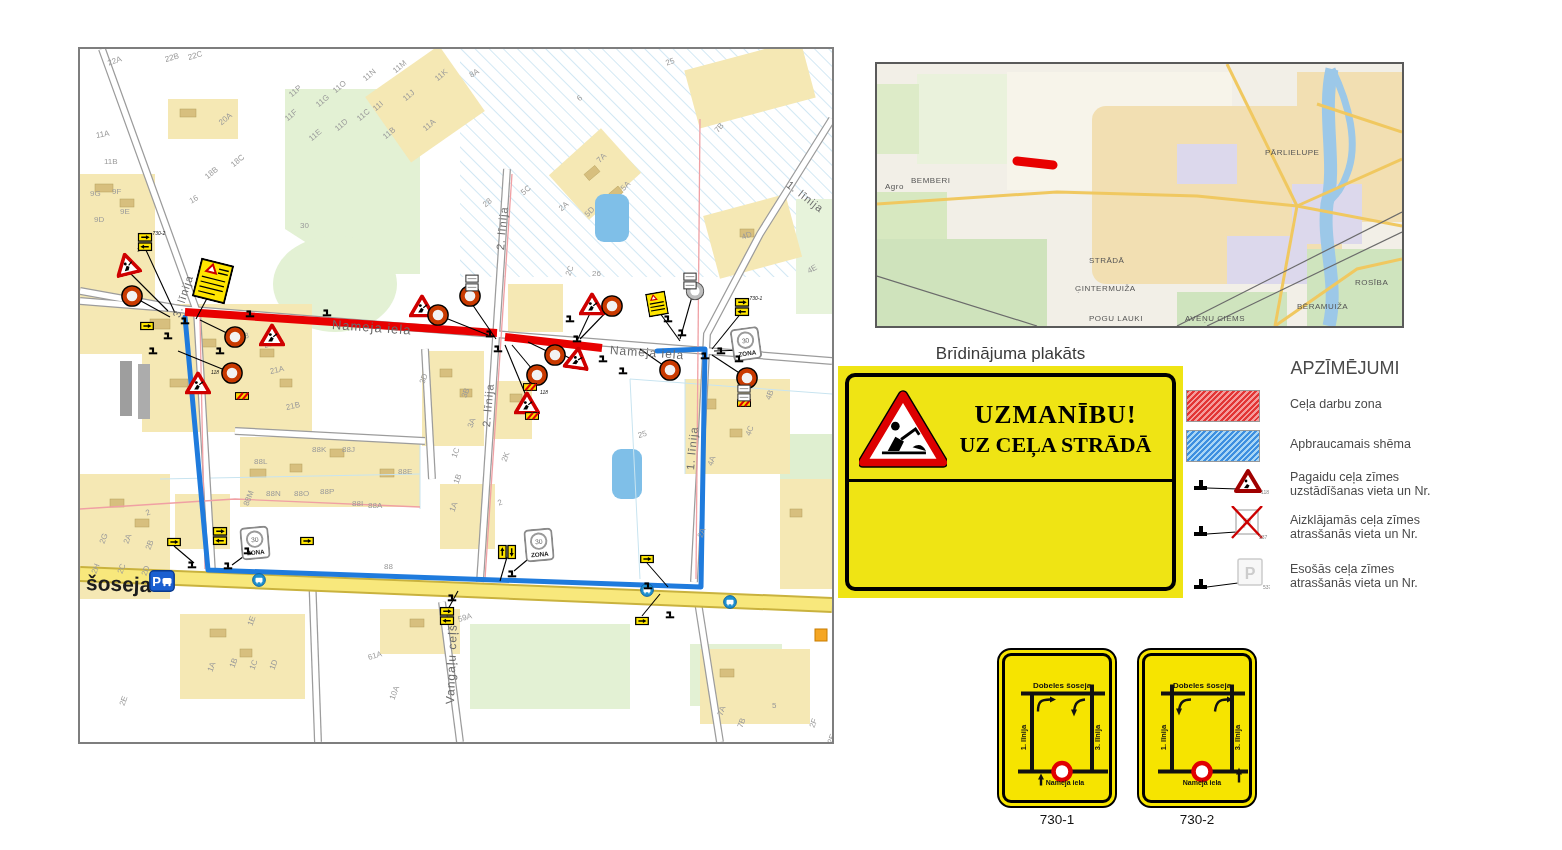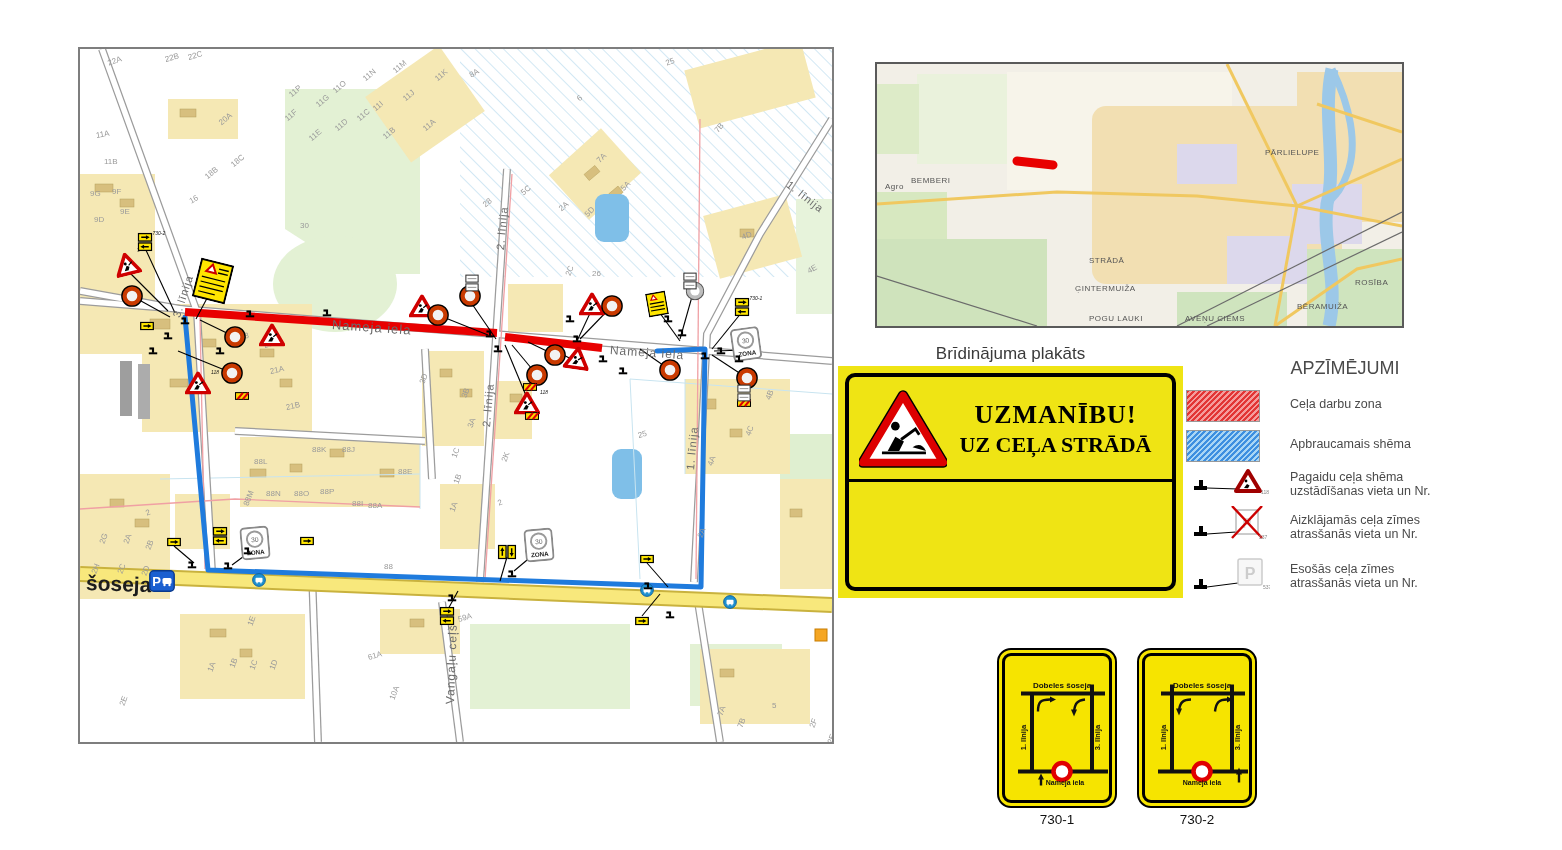--- a/index.html
+++ b/index.html
@@ -763,21 +763,21 @@
       <rect x="2" y="19" width="13" height="4" fill="#000"></rect>
         <rect x="7" y="13" width="4" height="7" fill="#000"></rect>
       <line x1="15" y1="21" x2="46" y2="22" stroke="#000" stroke-width="1"></line>
       <path d="M56 4 L68 24 L44 24 Z" fill="#fff" stroke="#a00000" stroke-width="4" stroke-linejoin="round"></path>
       <circle cx="54" cy="14" r="1.4" fill="#000"></circle>
         <path d="M52 21 l3 -4 2.5 1.5 -1.5 2.8 z" fill="#000"></path>
       <text x="69" y="27" font-size="5" fill="#888">118</text>
     </svg>
   </div>
   <div class="legend-label" style="left:1290px;top:470px;">
-    <div>Pagaidu ceļa shēma</div>
+    <div>Pagaidu ceļa zīmes</div>
     <div>uzstādīšanas vieta un Nr.</div>
   </div>
 
   <div class="legend-icon" style="left:1192px;top:506px;">
     <svg width="78" height="38" viewBox="0 0 78 38">
       <rect x="2" y="26" width="13" height="4" fill="#000"></rect>
         <rect x="7" y="20" width="4" height="7" fill="#000"></rect>
       <line x1="15" y1="28" x2="44" y2="26" stroke="#000" stroke-width="1"></line>
       <rect x="44" y="4" width="22" height="24" fill="#fff" stroke="#bbb" stroke-width="1.5"></rect>
       <text x="55" y="22" font-size="14" fill="#ddd" text-anchor="middle" font-weight="bold">P</text>

